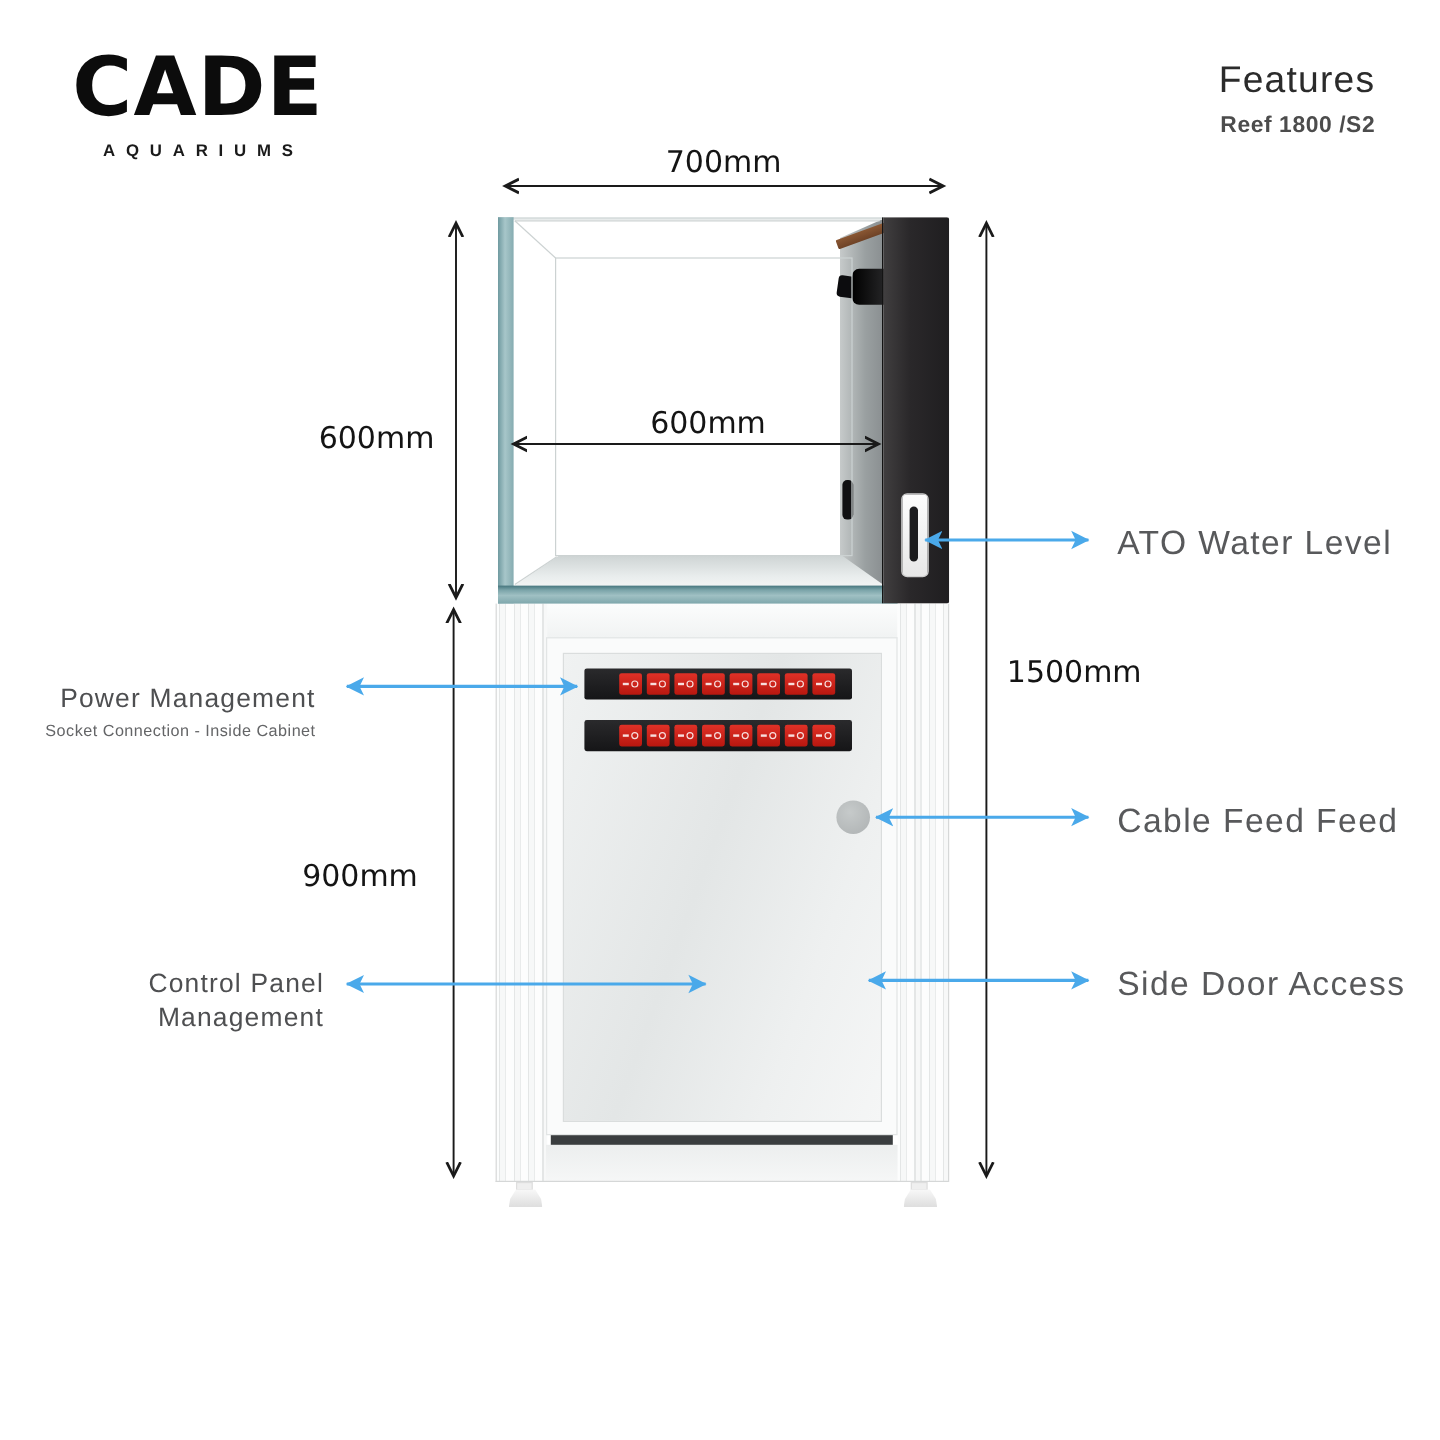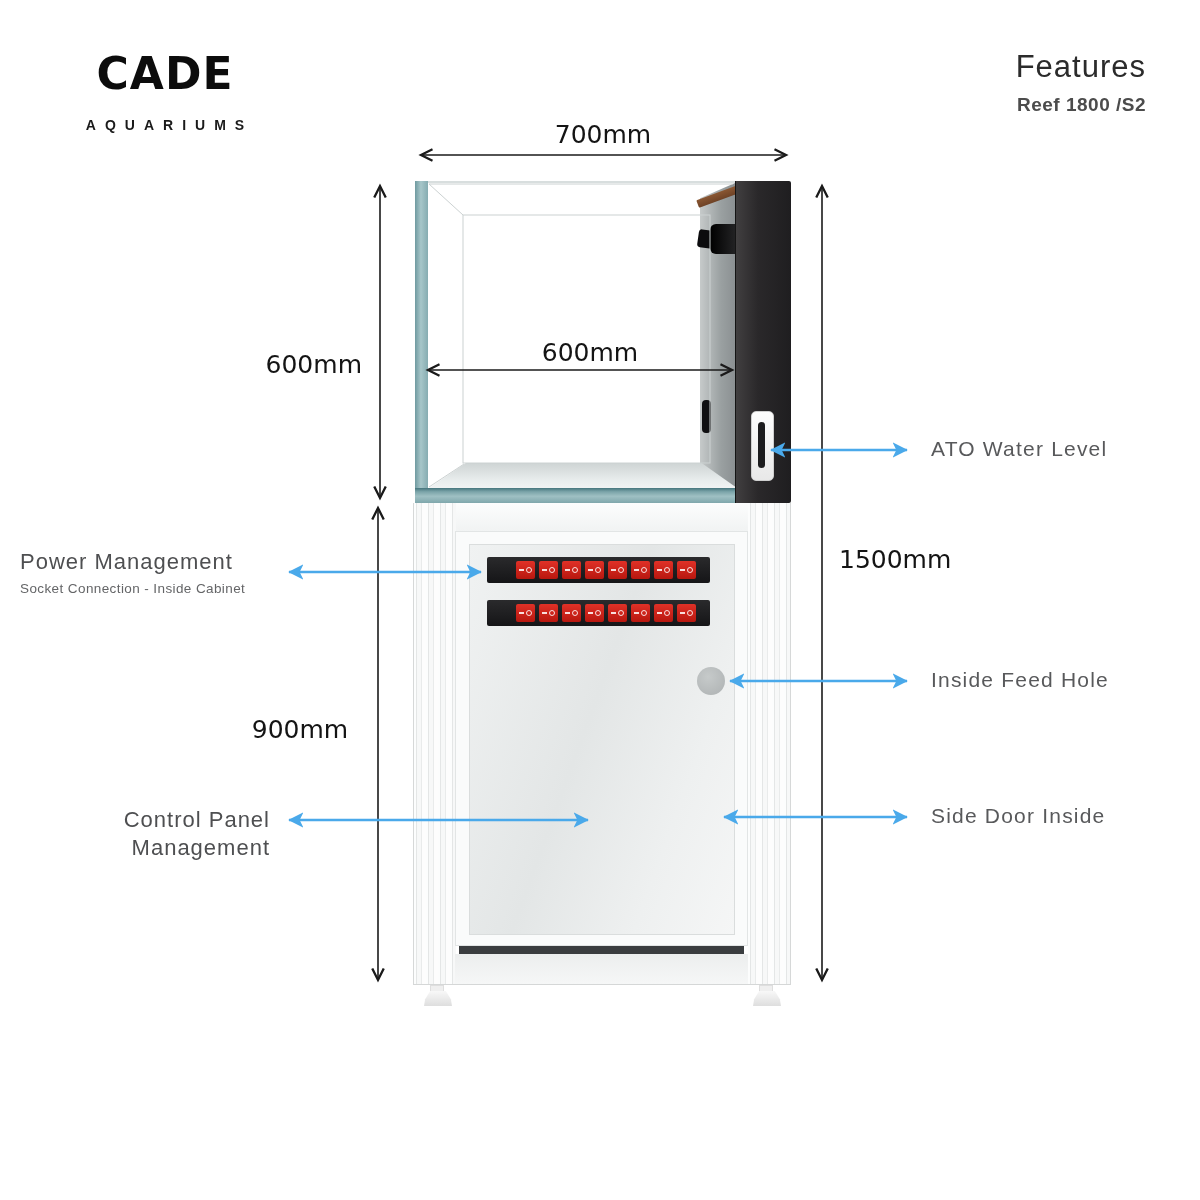--- a/index.html
+++ b/index.html
@@ -2,33 +2,33 @@
 <html style="--arrow-blue: #4aa9ea; --switch-red: #e03127;"><head>
 <meta charset="utf-8">
 <style>
   html,body{margin:0;padding:0;background:#fff;}
   .canvas{position:relative;width:1200px;height:1200px;background:#fff;overflow:hidden;
           font-family:"Liberation Sans",sans-serif;}
   .abs{position:absolute;}
 
   
   .logo{left:55px;top:46px;width:220px;text-align:center;}
-  .logo-text{font-family:"DejaVu Sans",sans-serif;font-weight:900;font-size:44px;line-height:56px;
+  .logo-text{font-family:"DejaVu Sans",sans-serif;font-weight:900;font-size:68px;line-height:56px;
              color:#0c0c0c;letter-spacing:1px;}
   .logo-sub{font-family:"Liberation Sans",sans-serif;font-size:14px;color:#1a1a1a;
             letter-spacing:9px;margin-top:15px;text-indent:9px;font-weight:bold;}
   .features-block{right:54px;top:44px;text-align:right;}
   .features-title{font-size:31px;font-weight:300;color:#2b2b2b;letter-spacing:1px;line-height:46px;}
   .features-sub{font-size:19px;font-weight:700;color:#4c4c4c;letter-spacing:.5px;margin-top:4px;}
 
   
   .dim{font-family:"DejaVu Sans",sans-serif;font-size:25px;color:#141414;z-index:6;}
 
   
-  .callout{font-size:21px;font-weight:300;color:#58595b;letter-spacing:1.2px;z-index:6;white-space:nowrap;}
+  .callout{font-size:28px;font-weight:300;color:#58595b;letter-spacing:1.2px;z-index:6;white-space:nowrap;}
   .callout-block{z-index:6;}
   .callout-block .line{font-size:22px;font-weight:300;color:#4e4f51;letter-spacing:1px;line-height:28px;}
   .callout-note{font-size:13.5px;color:#646567;letter-spacing:.4px;margin-top:5px;}
 
   
   .tank-top-line{left:415px;top:181px;width:322px;height:2px;background:#d8dede;z-index:2;}
   .left-glass{left:415px;top:181px;width:13px;height:322px;z-index:2;
     background:linear-gradient(90deg,#6f9aa0,#a7c6c9 45%,#86acb1);}
   .right-wall{left:700px;top:183px;width:35px;height:305px;z-index:2;
     background:linear-gradient(90deg,#c6caca,#9aa0a1 60%,#8b9092);
@@ -186,24 +186,24 @@
     <line class="blue-line" x1="724" y1="817" x2="907" y2="817" marker-start="url(#blueArrow)" marker-end="url(#blueArrow)"></line>
   </svg>
 
   <div class="abs dim" style="left:503px;top:120px;width:200px;text-align:center;">700mm</div>
   <div class="abs dim" style="left:238px;top:350px;width:124px;text-align:right;">600mm</div>
   <div class="abs dim" style="left:490px;top:338px;width:200px;text-align:center;">600mm</div>
   <div class="abs dim" style="left:839px;top:545px;">1500mm</div>
   <div class="abs dim" style="left:238px;top:715px;width:124px;text-align:center;">900mm</div>
 
   <div class="abs callout" style="left:931px;top:437px;">ATO Water Level</div>
-  <div class="abs callout-block" style="left:20px;top:548px;width:243px;">
+  <div class="abs callout-block" style="left:20px;top:568px;width:243px;text-align:right;">
     <div class="line">Power Management</div>
     <div class="callout-note">Socket Connection - Inside Cabinet</div>
   </div>
-  <div class="abs callout" style="left:931px;top:668px;">Inside Feed Hole</div>
+  <div class="abs callout" style="left:931px;top:668px;">Cable Feed Feed</div>
   <div class="abs callout-block" style="left:60px;top:806px;width:210px;text-align:right;">
     <div class="line">Control Panel</div>
     <div class="line">Management</div>
   </div>
-  <div class="abs callout" style="left:931px;top:804px;">Side Door Inside</div>
+  <div class="abs callout" style="left:931px;top:804px;">Side Door Access</div>
 
 </div>
 
 </body></html>

